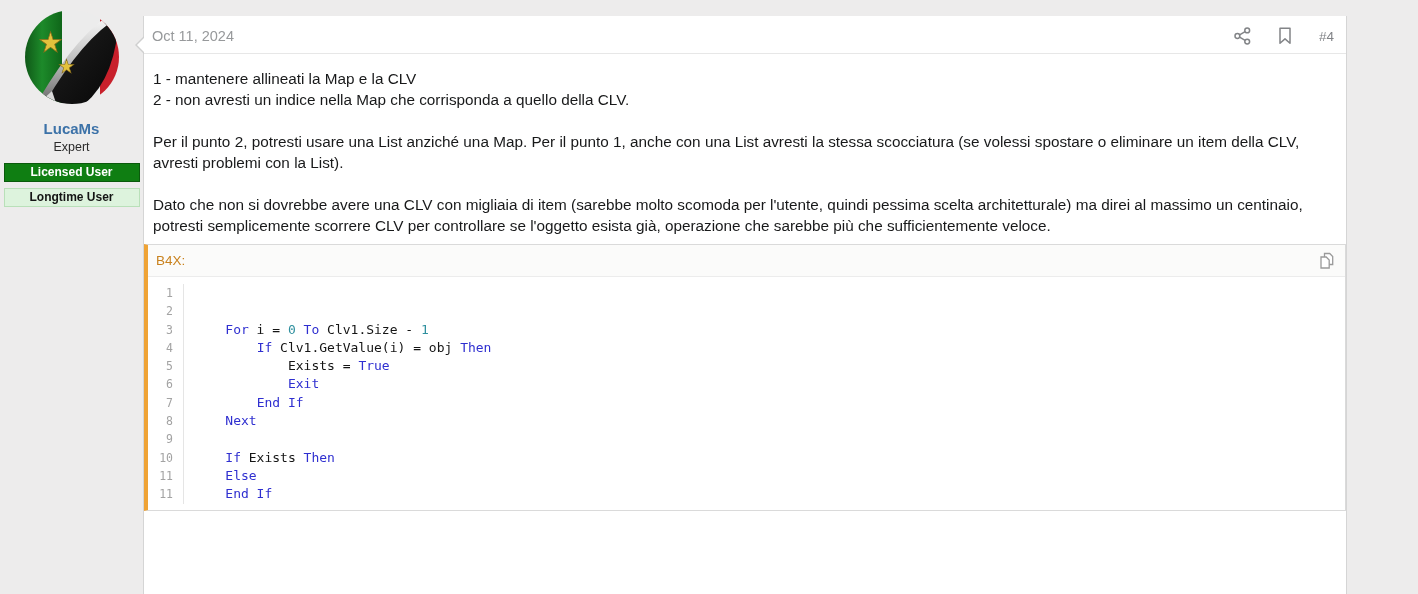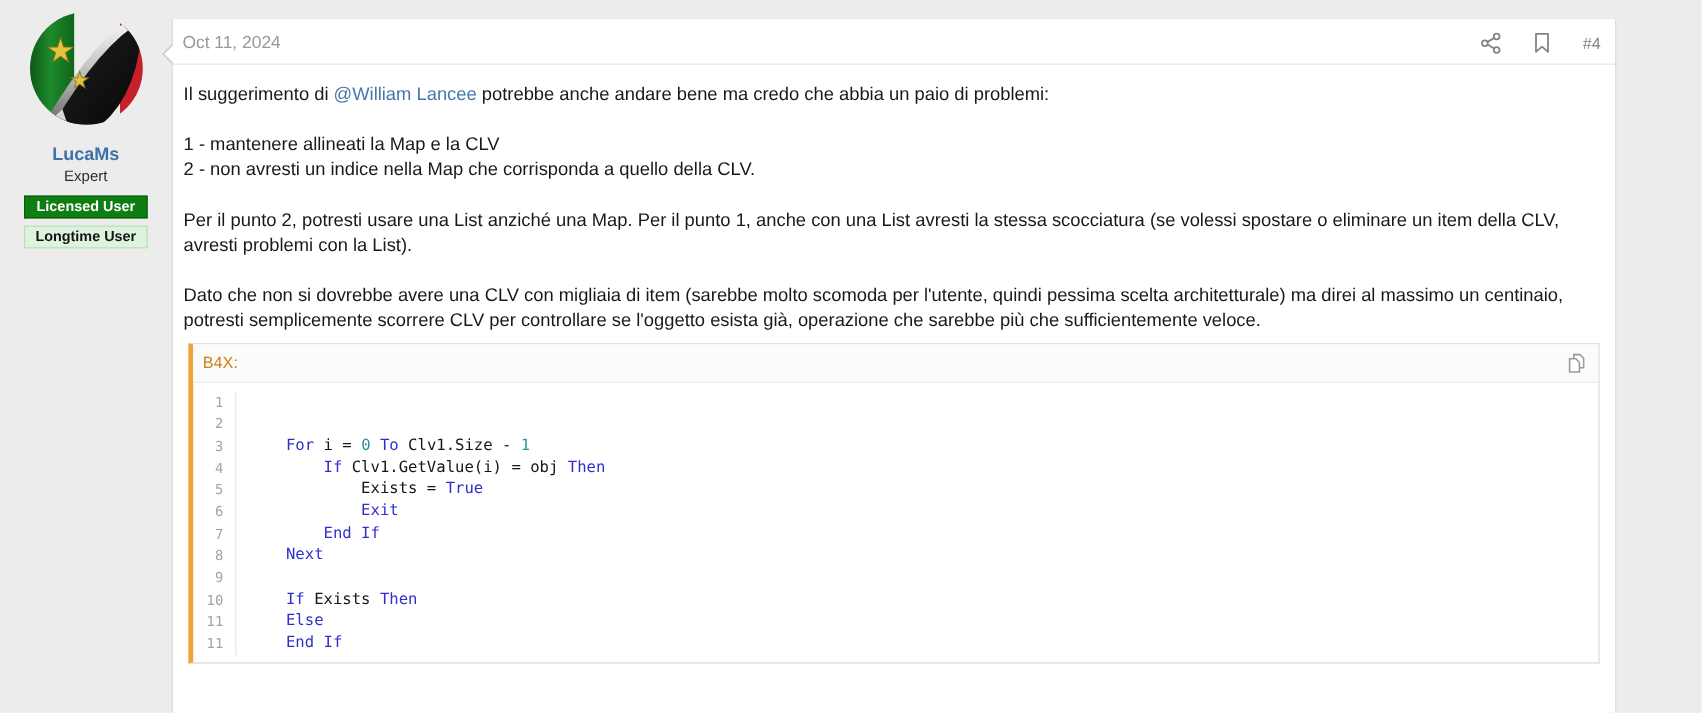--- a/index.html
+++ b/index.html
@@ -12,21 +12,21 @@
 
   
   .sidebar { position: absolute; left: 0; top: 0; width: 143px; text-align: center; }
   .avatar { width: 100px; height: 100px; margin: 7px auto 0; display: block; cursor: pointer; }
   .username {
     display: block; margin-top: 13px; font-size: 15px; font-weight: bold;
     color: var(--username_blue, #3c72a8); text-decoration: none; cursor: pointer;
   }
   .usertitle { margin-top: 3px; font-size: 12.5px; color: #2b2b2b; }
   .badges { margin-top: 9px; display: flex; flex-direction: column; align-items: center; gap: 6px; }
-  .badge { width: 103px; font-size: 12px; padding: 1px 0 2px; font-weight: bold; }
+  .badge { width: 136px; font-size: 12px; padding: 1px 0 2px; font-weight: bold; }
   .badge.dark  { background: var(--badge_dark_bg, #0f7e12);  color: #fff;   border: 1px solid var(--badge_dark_border, #0a5a0c); }
   .badge.light { background: var(--badge_light_bg, #ddf3dd); color: #141414; border: 1px solid var(--badge_light_border, #b9e0b9); }
 
   
   .message {
     position: absolute; left: 143px; top: 16px; width: 1204px; height: 594px;
     background: #fff; border-left: 1px solid var(--border, #d5d5d5);
     border-right: 1px solid var(--border, #d5d5d5);
   }
   .msg-arrow {
@@ -52,21 +52,21 @@
   .msg-body {
     padding: 0 9px; font-size: 15.3px; line-height: 21px;
     color: var(--text, #18191a);
   }
   .msg-body p { margin: 21px 0 0; white-space: pre-line; }
   .msg-body p:first-child { margin-top: 14px; }
   .mention { color: var(--link_blue, #4577ad); text-decoration: none; cursor: pointer; }
 
   
   .code-block {
-    margin: 8px 13px 0; background: #fff;
+    margin: 8px 0 0; background: #fff;
     border: 1px solid #dadada;
     border-left: 4px solid var(--code_accent_orange, #efa335);
   }
   .code-header {
     display: flex; justify-content: space-between; align-items: center;
     background: #fbfbfa; border-bottom: 1px solid #ececec;
     padding: 6px 10px 6px 8px; height: 32px;
   }
   .code-lang { font-size: 13.5px; color: var(--code_label_orange, #c9821e); }
   .copy-btn { cursor: pointer; display: block; }
@@ -146,21 +146,20 @@
         </g>
       </svg>
       <svg width="14" height="18" viewBox="0 0 14 18">
         <path d="M2 1.2 h10 v15 l-5 -4.3 -5 4.3 z" fill="none" stroke="#828487" stroke-width="1.5" stroke-linejoin="round"></path>
       </svg>
       <a class="post-number">#4</a>
     </div>
   </header>
 
   <div class="msg-body" id="msg-body">
-      <p>Il suggerimento di <a class="mention">@William Lancee</a> potrebbe anche andare bene ma credo che abbia un paio di problemi:</p>
       <p>1 - mantenere allineati la Map e la CLV
 2 - non avresti un indice nella Map che corrisponda a quello della CLV.</p>
       <p>Per il punto 2, potresti usare una List anziché una Map. Per il punto 1, anche con una List avresti la stessa scocciatura (se volessi spostare o eliminare un item della CLV, avresti problemi con la List).</p>
       <p>Dato che non si dovrebbe avere una CLV con migliaia di item (sarebbe molto scomoda per l'utente, quindi pessima scelta architetturale) ma direi al massimo un centinaio, potresti semplicemente scorrere CLV per controllare se l'oggetto esista già, operazione che sarebbe più che sufficientemente veloce.</p>
     </div>
 
   <div class="code-block">
     <div class="code-header">
       <span class="code-lang">B4X:</span>
       <svg class="copy-btn" width="17" height="18" viewBox="0 0 17 18">

